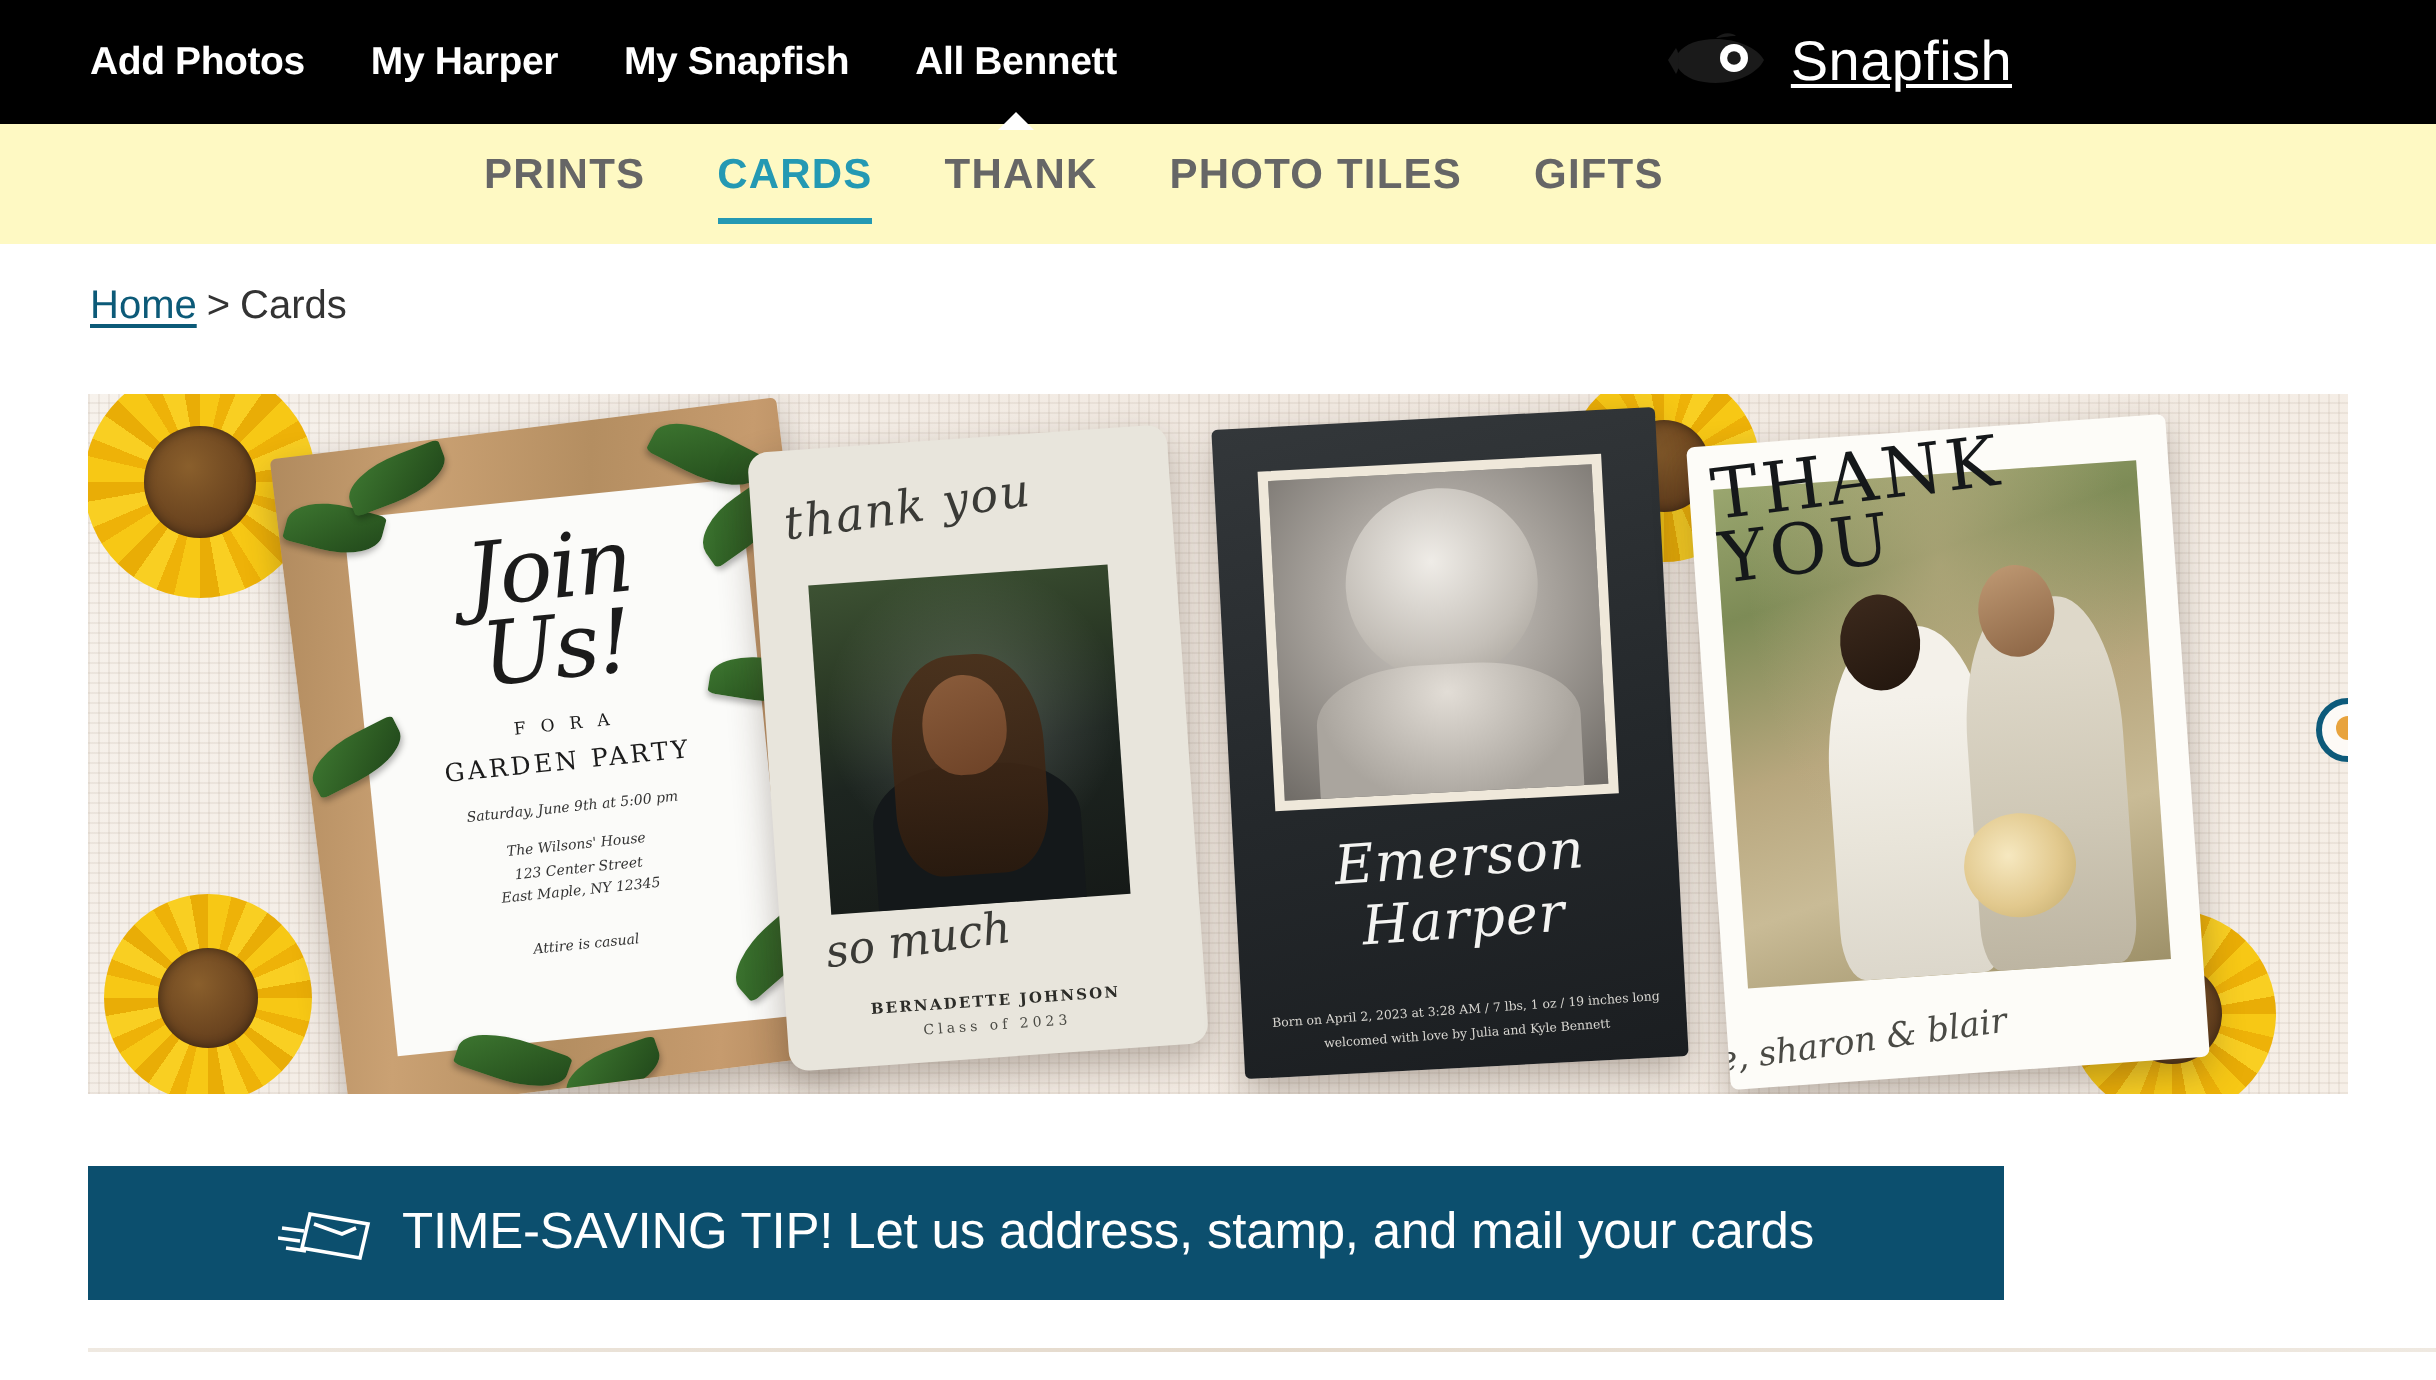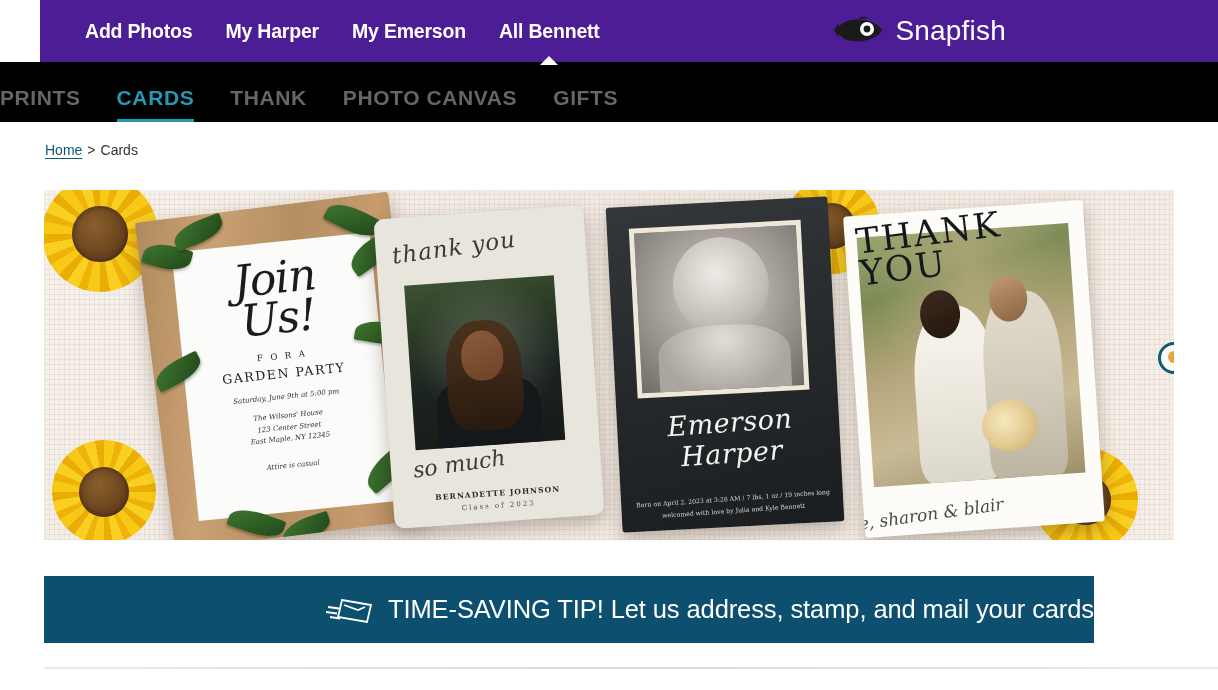--- a/index.html
+++ b/index.html
@@ -7,24 +7,23 @@
     width: 1218px; height: 690px;
     font-family: "Liberation Sans", sans-serif;
     background: #ffffff;
     overflow: hidden;
   }
 
   
   .topbar {
     position: relative;
     height: 62px;
-    background: #4c1d95;
+    background: #000000;
     display: flex;
     align-items: center;
-    margin-left: 40px;
   }
   .topbar-links {
     display: flex;
     align-items: center;
     gap: 33px;
     margin-left: 45px;
   }
   .topbar-link {
     color: #ffffff;
     font-size: 19.5px;
@@ -52,30 +51,32 @@
     display: flex;
     align-items: center;
     gap: 9px;
     cursor: pointer;
   }
   .brand-text {
     color: #ffffff;
     font-size: 28px;
     letter-spacing: 0.2px;
     font-weight: 400;
+    text-decoration: underline;
   }
   .fish-icon { display: block; }
 
   
   .mainnav {
     height: 60px;
-    background: #000000;
+    background: #fef9c3;
     display: flex;
-    align-items: flex-end;
+    align-items: flex-start;
     padding-top: 14px;
+    padding-left: 242px;
     gap: 36px;
     overflow: hidden;
   }
   .navitem {
     position: relative;
     font-size: 21px;
     font-weight: bold;
     letter-spacing: 0.6px;
     color: #666666;
     white-space: nowrap;
@@ -87,21 +88,21 @@
     content: "";
     position: absolute;
     left: 0; right: 0; bottom: 0;
     height: 3px;
     background: #2499b3;
   }
 
   
   .breadcrumb {
     padding: 20px 0 0 45px;
-    font-size: 14px;
+    font-size: 20px;
     color: #333333;
     display: flex;
     align-items: baseline;
     gap: 5px;
   }
   .crumb-link {
     color: #0c5a78;
     text-decoration: underline;
     text-underline-offset: 3px;
     cursor: pointer;
@@ -363,26 +364,26 @@
   .hero-badge::after {
     content: "";
     position: absolute; left: 7px; top: 6px;
     width: 12px; height: 12px; border-radius: 50%;
     background: #e8a33d;
   }
 
   
   .tipbanner {
     margin: 36px 0 0 44px;
-    width: 1050px;
+    width: 958px;
     height: 67px;
     background: #0c4f6e;
     display: flex;
     align-items: center;
-    justify-content: flex-end;
+    justify-content: center;
     gap: 14px;
     overflow: hidden;
     cursor: pointer;
   }
   .tip-text {
     color: #ffffff;
     font-size: 25.5px;
     white-space: nowrap;
     letter-spacing: -0.1px;
   }
@@ -399,21 +400,21 @@
 
 <div class="topbar">
   <div class="topbar-links">
     <div class="topbar-link">
       <span>Add Photos</span>
     </div>
     <div class="topbar-link">
       <span>My Harper</span>
     </div>
     <div class="topbar-link">
-      <span>My Emerson</span>
+      <span>My Snapfish</span>
     </div>
     <div class="topbar-link">
       <span>All Bennett</span>
       <span class="caret-up"></span>
     </div>
   </div>
 
   <div class="brand">
     <svg class="fish-icon" width="52" height="30" viewBox="0 0 52 30">
       <path d="M18 4 C31 2 44 7 48 14 C44 22 31 27 18 25 C10 24 5 20 3 14 C5 9 10 5 18 4 Z" fill="#1a1a1a"></path>
@@ -423,21 +424,21 @@
       <circle cx="33" cy="13" r="3.4" fill="#1a1a1a"></circle>
     </svg>
     <span class="brand-text">Snapfish</span>
   </div>
 </div>
 
 <div class="mainnav">
   <div class="navitem"><span>PRINTS</span></div>
   <div class="navitem active"><span>CARDS</span></div>
   <div class="navitem"><span>THANK</span></div>
-  <div class="navitem"><span>PHOTO CANVAS</span></div>
+  <div class="navitem"><span>PHOTO TILES</span></div>
   <div class="navitem"><span>GIFTS</span></div>
 
 </div>
 
 <div class="breadcrumb">
   <span class="crumb-link">Home</span>
   <span class="crumb-sep">&gt;</span>
   <span class="crumb-current">Cards</span>
 </div>
 

